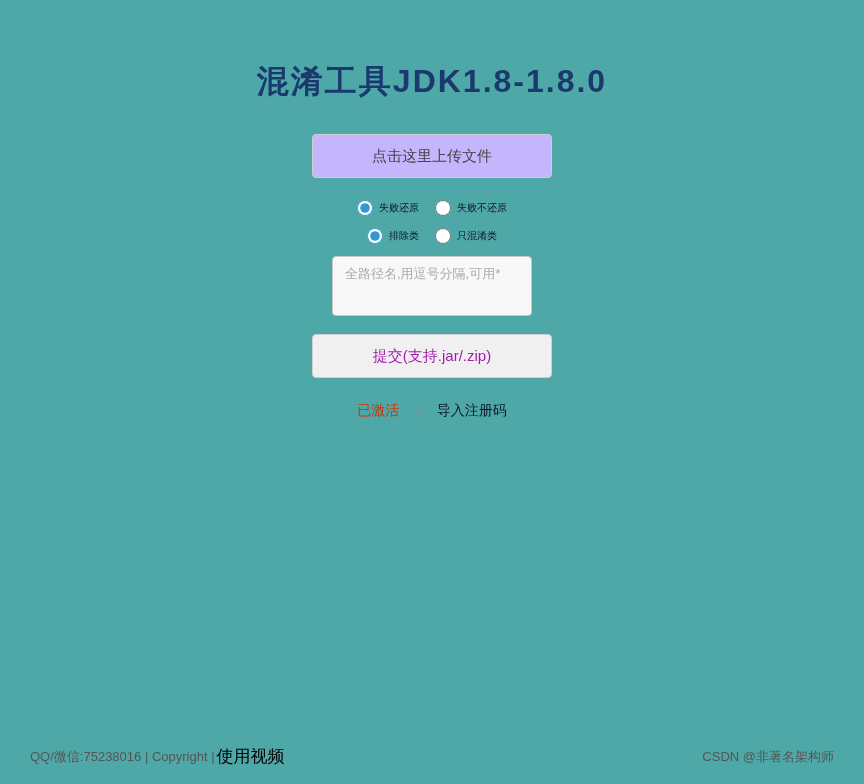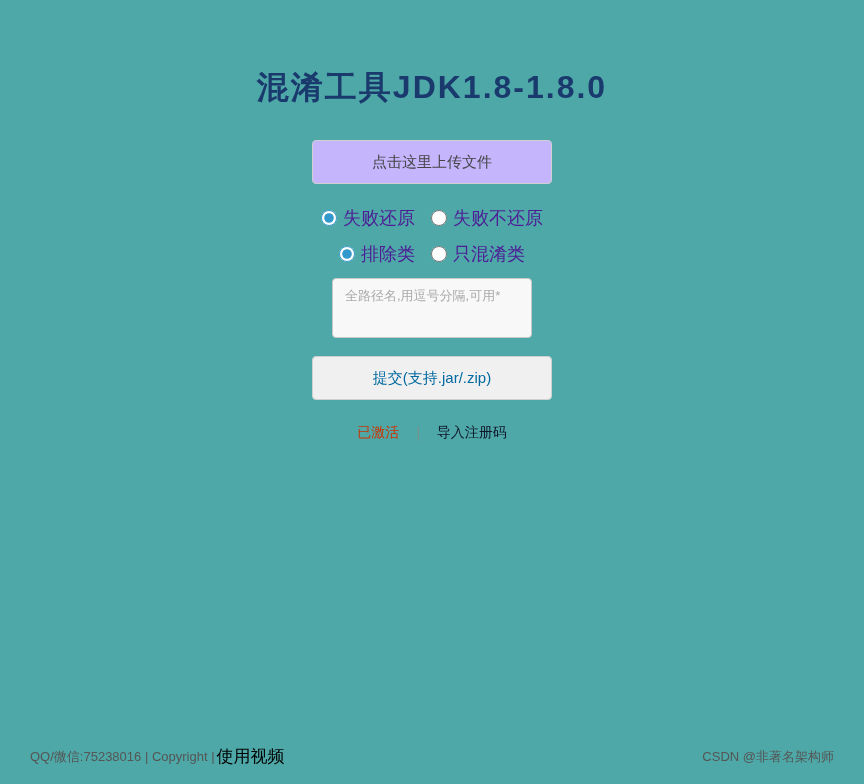--- a/index.html
+++ b/index.html
@@ -19,21 +19,20 @@
       position: relative;
       overflow: hidden;
     }
 
     .main-container {
       display: flex;
       flex-direction: column;
       align-items: center;
       width: 100%;
       padding-top: 60px;
-      margin-top: 6px;
     }
 
     .title {
       font-size: 32px;
       font-weight: bold;
       color: #1a3a6e;
       margin-bottom: 30px;
       letter-spacing: 2px;
     }
 
@@ -69,22 +68,22 @@
     }
 
     .radio-item input[type="radio"] {
       width: 16px;
       height: 16px;
       accent-color: #3399cc;
       cursor: pointer;
     }
 
     .radio-label {
-      font-size: 18px;
-      color: #4c1d95;
+      font-size: 10px;
+      color: #0f172a;
     }
 
     .text-input {
       width: 200px;
       height: 60px;
       background: #f8f8f8;
       border: 1px solid #c8c8c8;
       border-radius: 4px;
       padding: 8px 12px;
       font-size: 13px;
@@ -99,21 +98,21 @@
       color: #aaa;
     }
 
     .submit-btn {
       width: 240px;
       height: 44px;
       background: #f0f0f0;
       border: 1px solid #d0d0d0;
       border-radius: 4px;
       font-size: 15px;
-      color: #0369a1;
+      color: #a21caf;
       cursor: pointer;
       display: flex;
       align-items: center;
       justify-content: center;
       margin-bottom: 24px;
     }
 
     .activation-row {
       display: flex;
       align-items: center;

